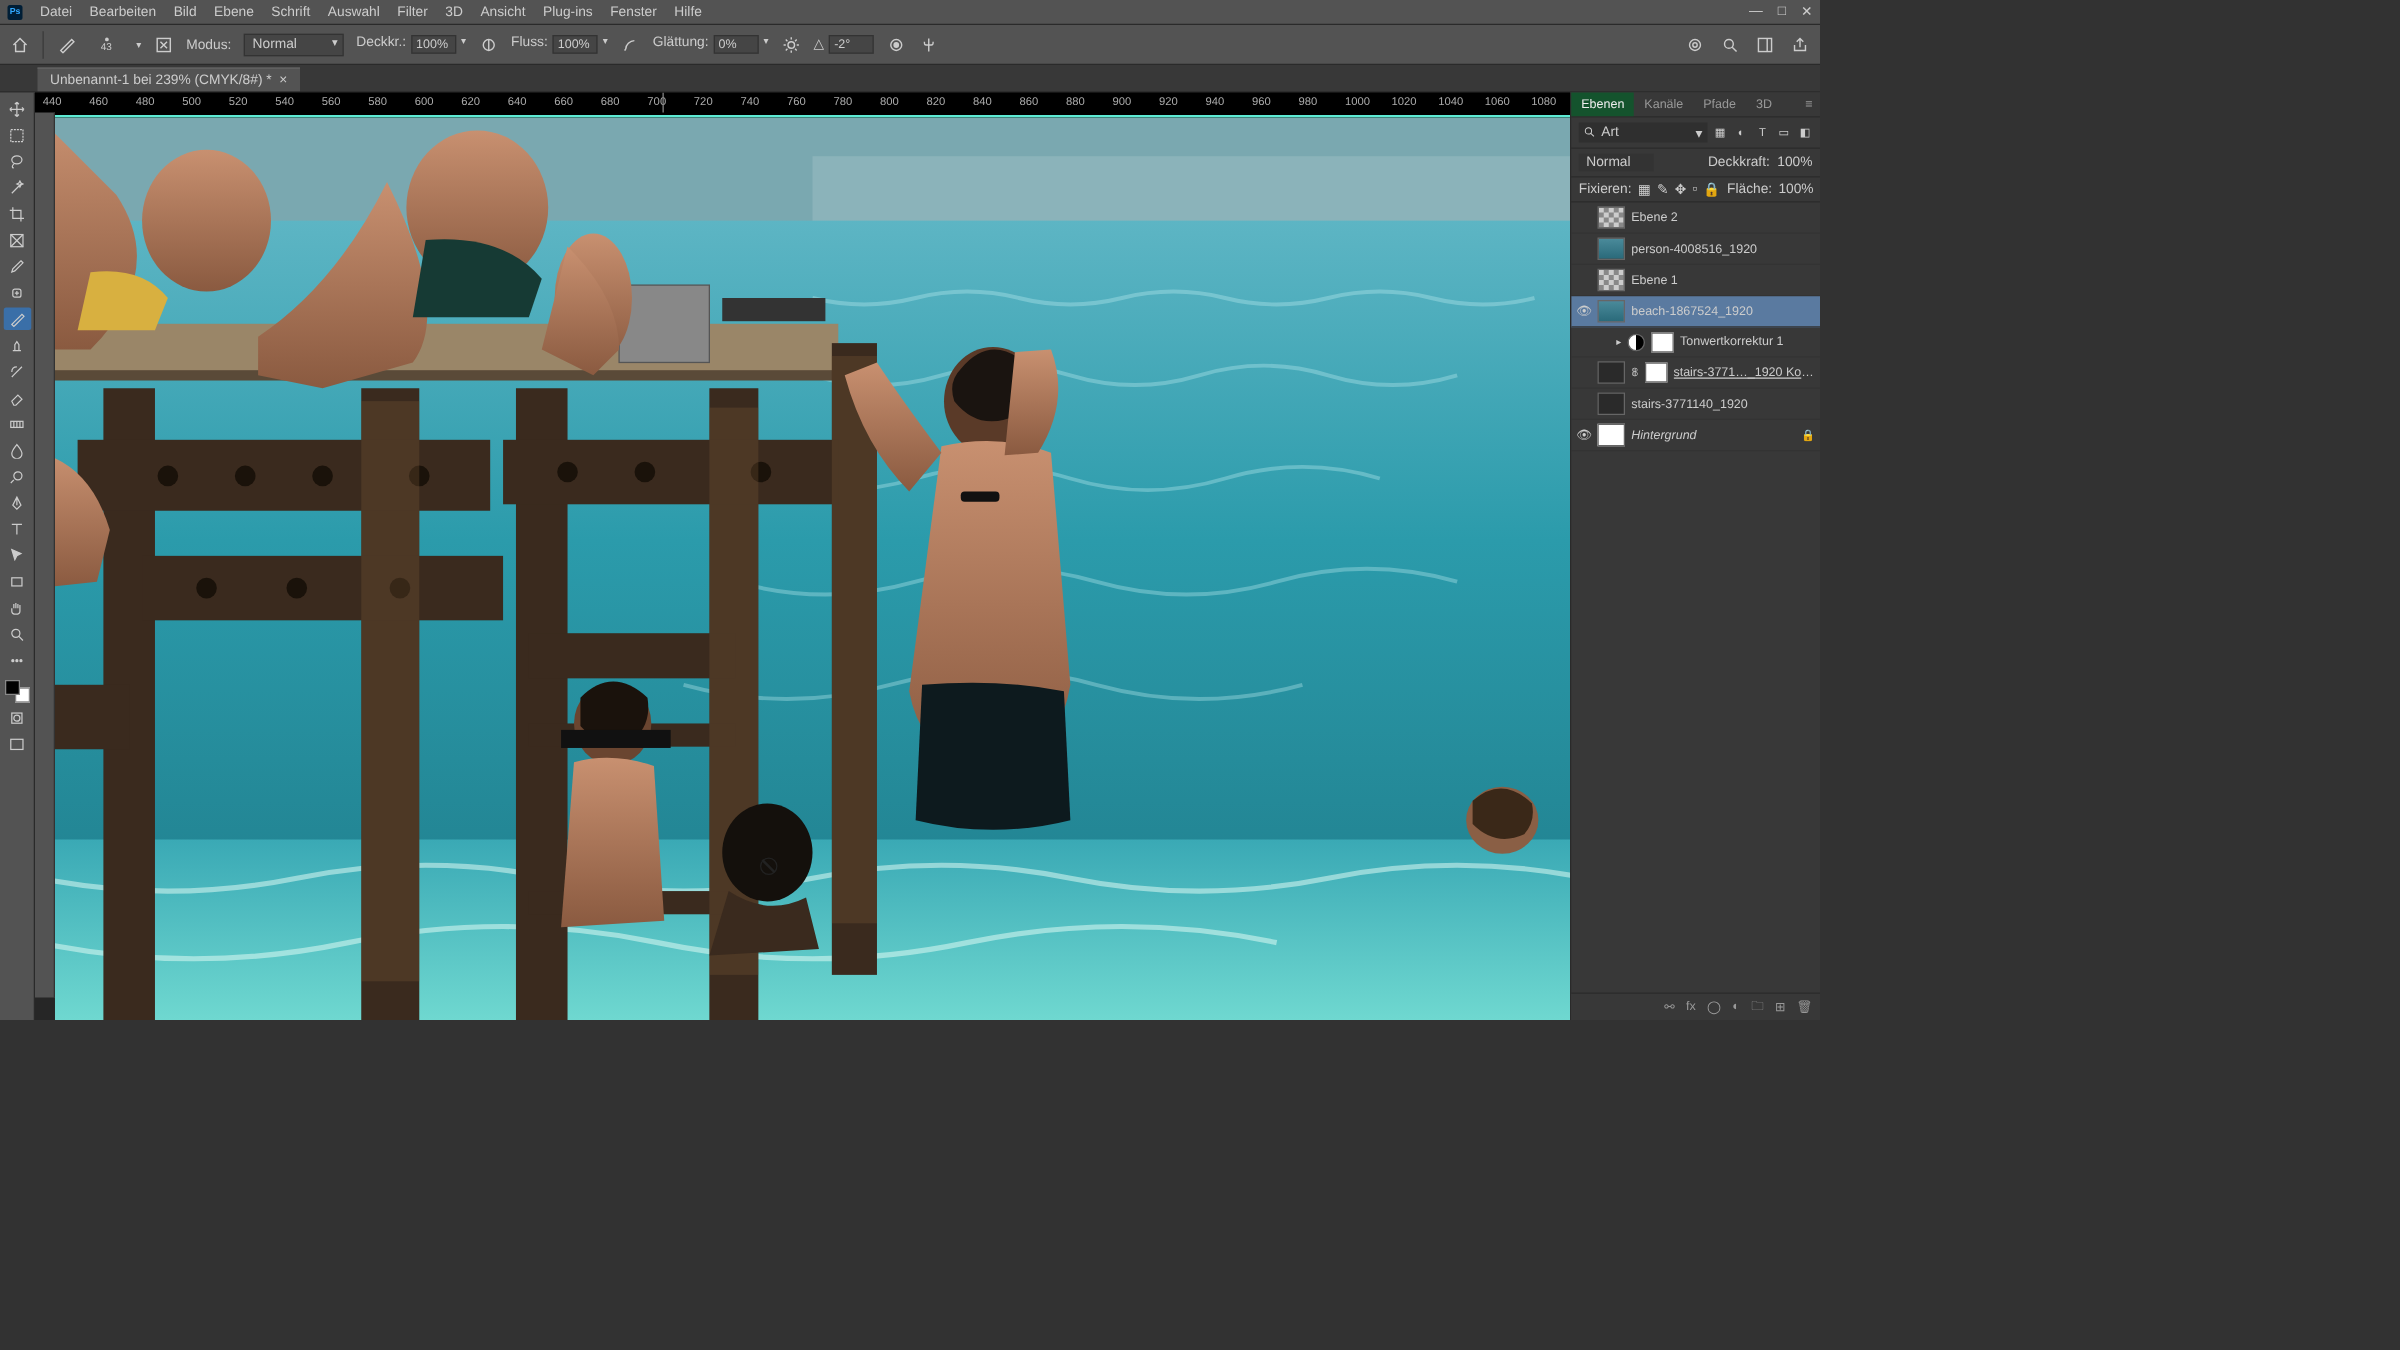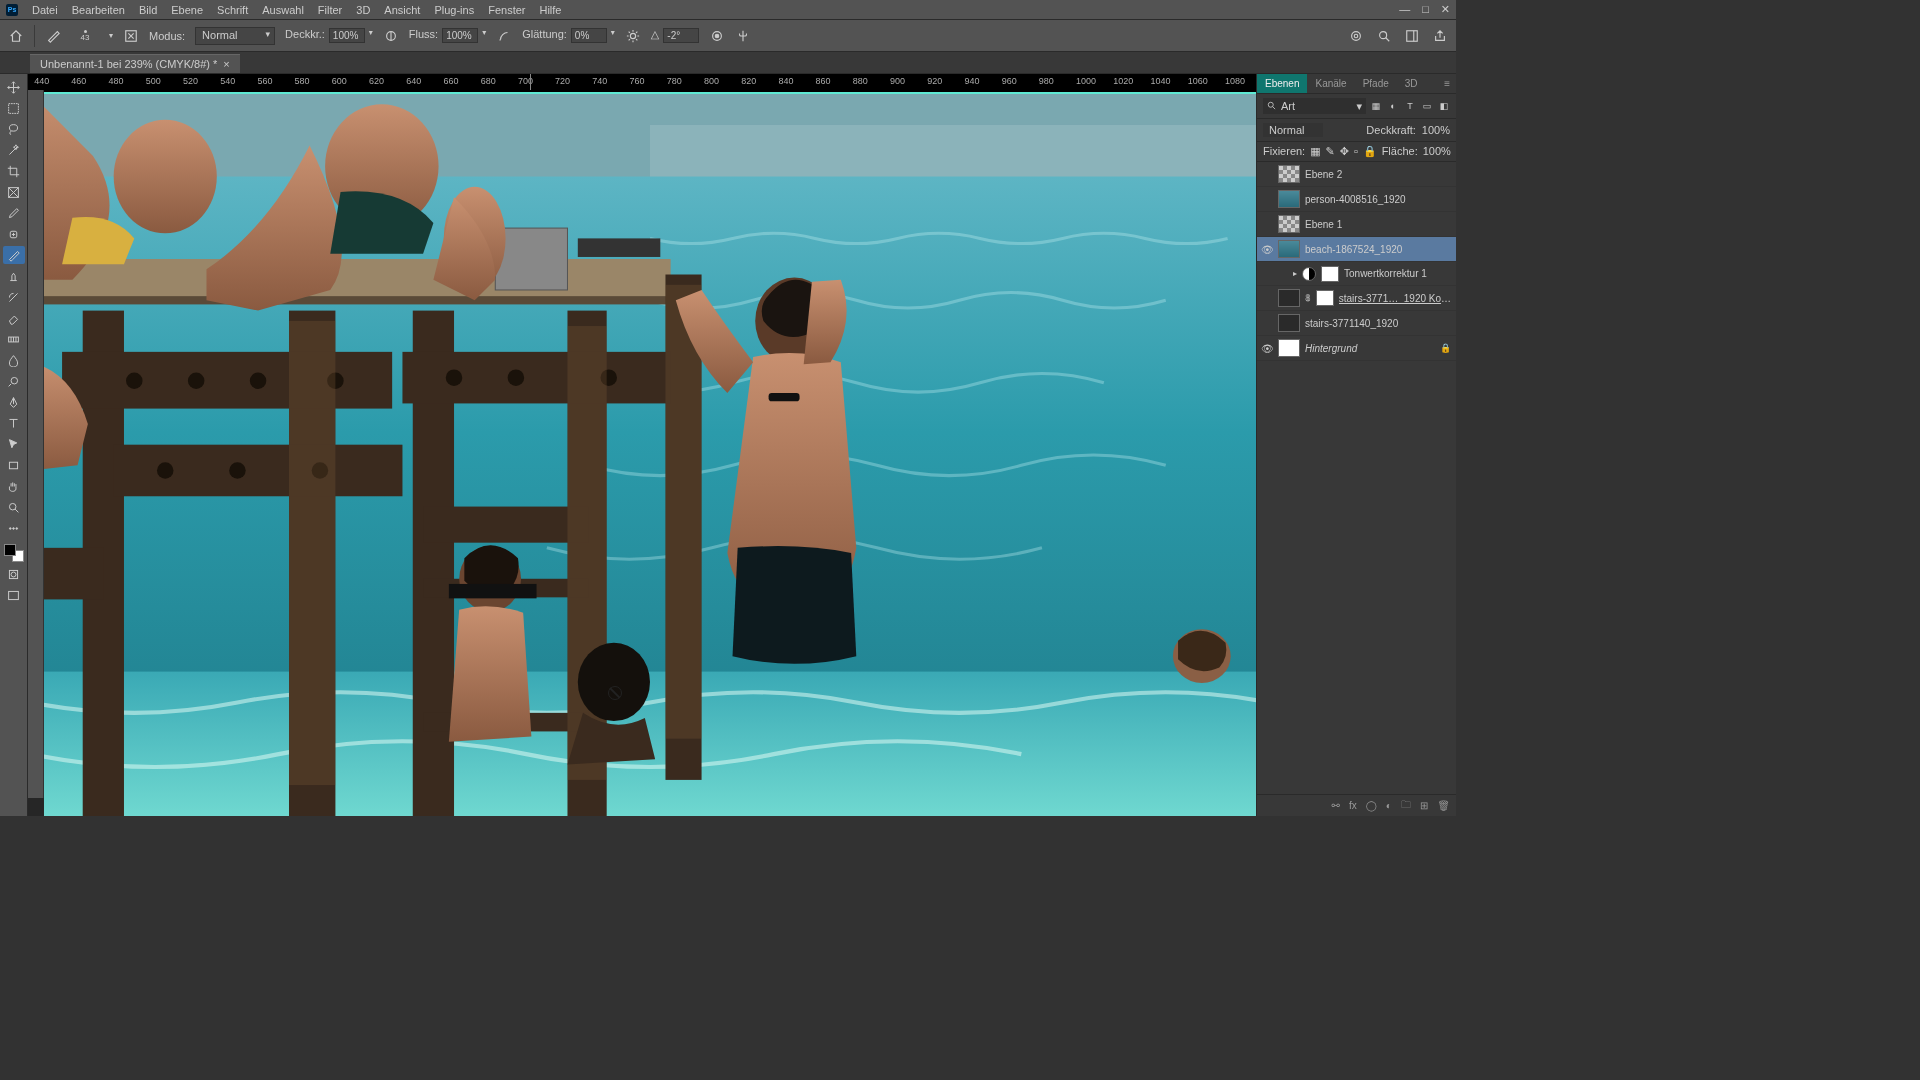--- a/index.html
+++ b/index.html
@@ -48,21 +48,21 @@
 .canvas-viewport { flex:1; margin-left:16px; overflow:hidden; position:relative; }
 .canvas-image { width:100%; height:100%; }
 .statusbar { height:18px; background:#444; display:flex; align-items:center; padding:0 8px; gap:16px; font-size:10px; border-top:1px solid #2a2a2a;}
 .statusbar .scroll-h { margin-left:auto; width:60%; height:10px; background:#333; position:relative; }
 .statusbar .scroll-h .thumb { position:absolute; left:40%; width:18%; height:100%; background:#666; }
 
 
 .panels { width:200px; background:#383838; display:flex; flex-direction:column; border-left:1px solid #2a2a2a; }
 .panel-tabs { display:flex; background:#383838; border-bottom:1px solid #2a2a2a; }
 .panel-tabs span { padding:4px 8px; font-size:10px; color:#999; }
-.panel-tabs span.active { background:#0f766e; color:#eee; }
+.panel-tabs span.active { background:#14532d; color:#eee; }
 .panel-tabs .flyout { margin-left:auto; padding:4px 6px; }
 .panel-search { padding:4px 6px; display:flex; gap:4px; align-items:center; border-bottom:1px solid #2a2a2a;}
 .panel-search .sbox { flex:1; display:flex; align-items:center; background:#2f2f2f; height:16px; padding:0 4px; gap:4px;}
 .panel-search .mini-icons { display:flex; gap:5px; }
 .panel-search .mini-icons span { width:12px; font-size:9px; text-align:center; }
 .panel-blend { padding:4px 6px; display:flex; align-items:center; gap:6px; font-size:9px; color:#777; border-bottom:1px solid #2a2a2a;}
 .panel-blend .sel { background:#333; padding:1px 6px; min-width:60px; }
 .panel-lock { padding:3px 6px; display:flex; align-items:flex-start; gap:5px; font-size:9px; color:#888; border-bottom:1px solid #2a2a2a;}
 .layer-list { flex:1; overflow:auto; }
 .layer { display:flex; align-items:center; padding:3px 4px; gap:5px; border-bottom:1px solid #333; min-height:24px;}

